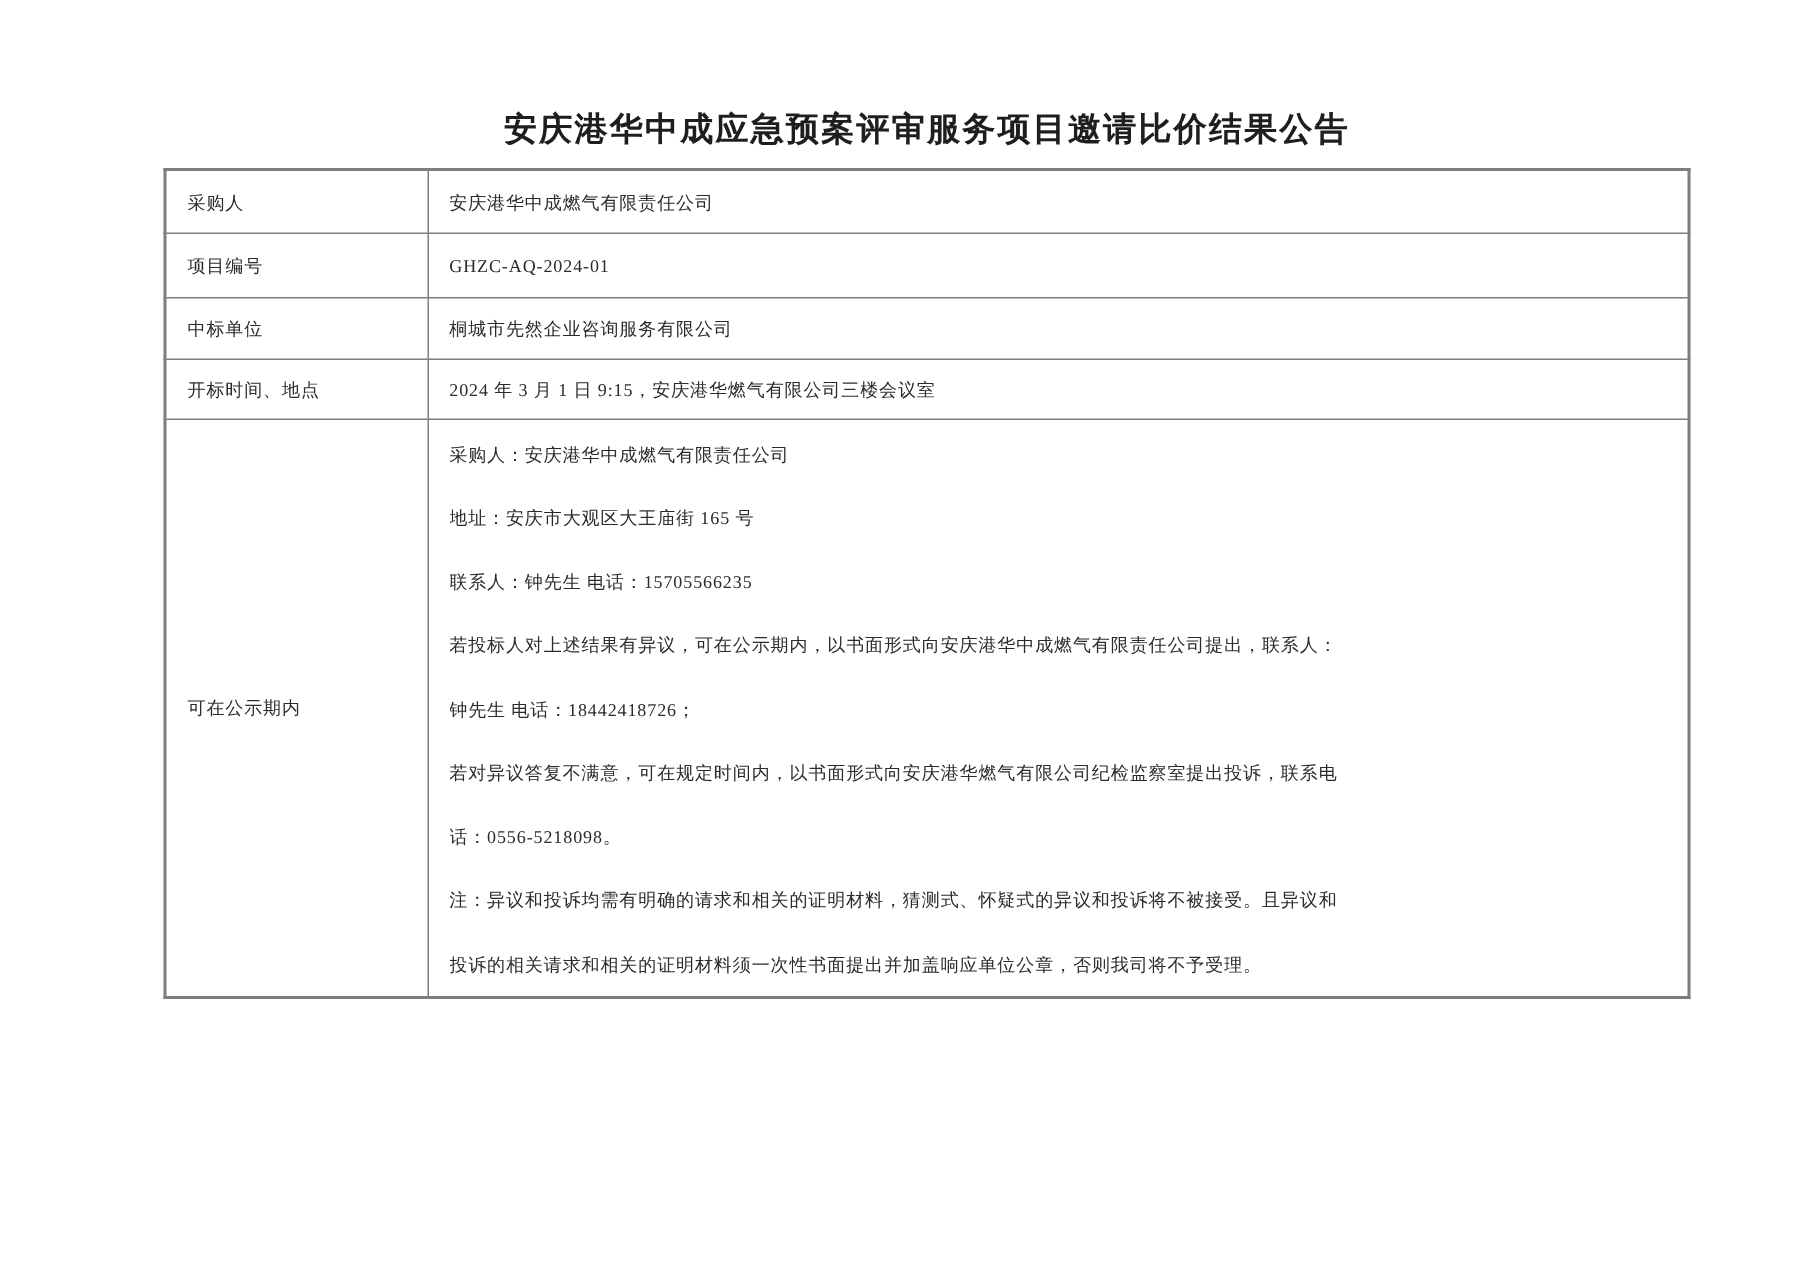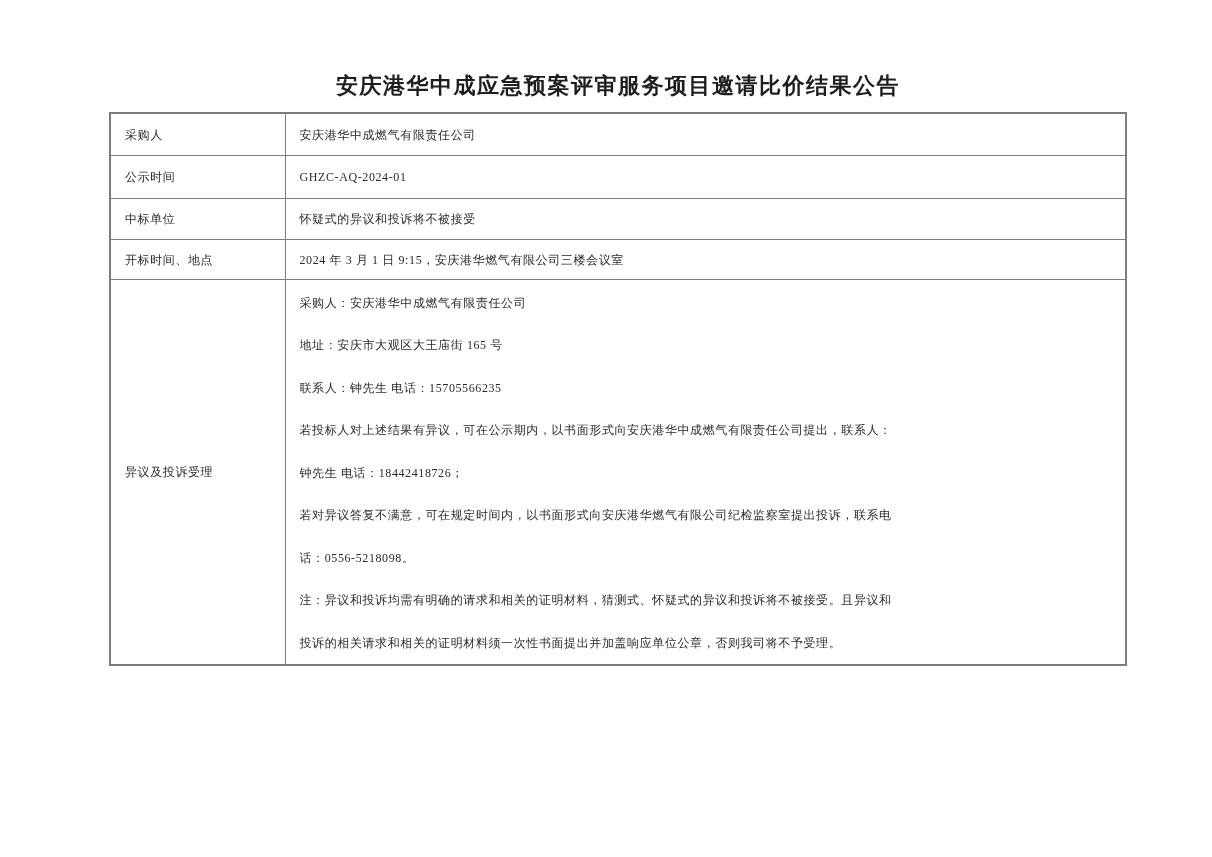--- a/index.html
+++ b/index.html
@@ -78,33 +78,33 @@
     <colgroup>
         <col class="c1">
         <col class="c2">
       </colgroup>
     <tbody>
       <tr class="r1">
         <td class="label">采购人</td>
         <td class="value">安庆港华中成燃气有限责任公司</td>
       </tr>
       <tr class="r3">
-        <td class="label">公示时间</td>
+        <td class="label">项目编号</td>
         <td class="value">GHZC-AQ-2024-01</td>
       </tr>
       <tr class="r4">
         <td class="label">中标单位</td>
-        <td class="value">怀疑式的异议和投诉将不被接受</td>
+        <td class="value">桐城市先然企业咨询服务有限公司</td>
       </tr>
       <tr class="r5">
         <td class="label">开标时间、地点</td>
         <td class="value">2024 年 3 月 1 日 9:15，安庆港华燃气有限公司三楼会议室</td>
       </tr>
       <tr class="r7">
-        <td class="label">异议及投诉受理</td>
+        <td class="label">可在公示期内</td>
         <td class="value multi">
           <div class="line">采购人：安庆港华中成燃气有限责任公司</div>
           <div class="line">地址：安庆市大观区大王庙街 165 号</div>
           <div class="line">联系人：钟先生 电话：15705566235</div>
           <div class="line">若投标人对上述结果有异议，可在公示期内，以书面形式向安庆港华中成燃气有限责任公司提出，联系人：</div>
           <div class="line">钟先生 电话：18442418726；</div>
           <div class="line">若对异议答复不满意，可在规定时间内，以书面形式向安庆港华燃气有限公司纪检监察室提出投诉，联系电</div>
           <div class="line">话：0556-5218098。</div>
           <div class="line">注：异议和投诉均需有明确的请求和相关的证明材料，猜测式、怀疑式的异议和投诉将不被接受。且异议和</div>
           <div class="line">投诉的相关请求和相关的证明材料须一次性书面提出并加盖响应单位公章，否则我司将不予受理。</div>

